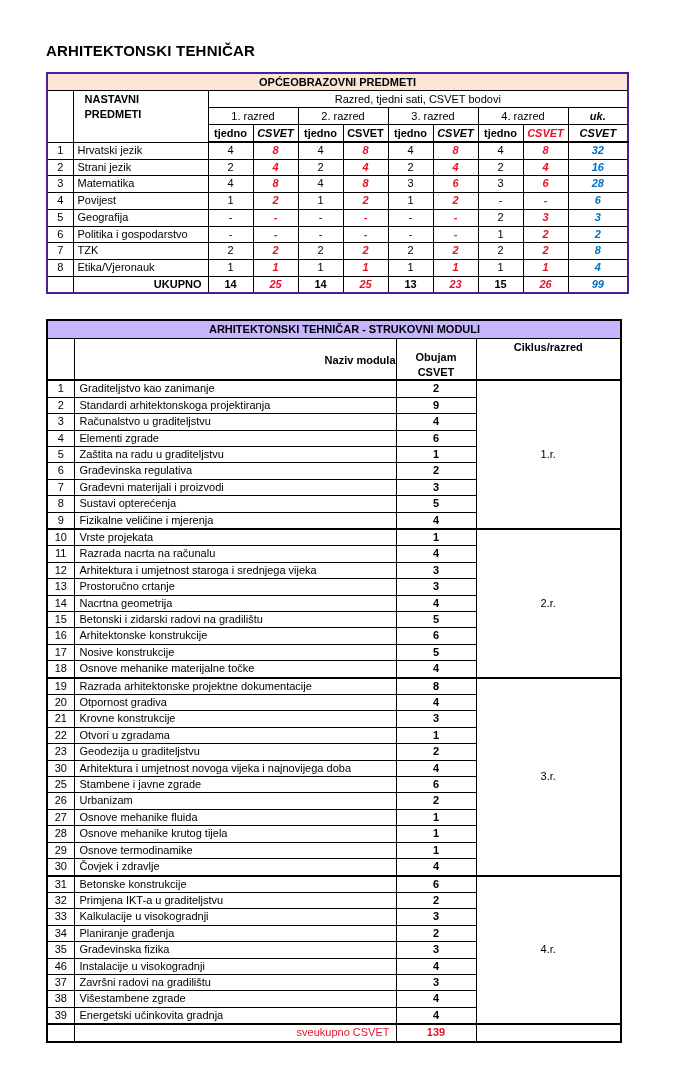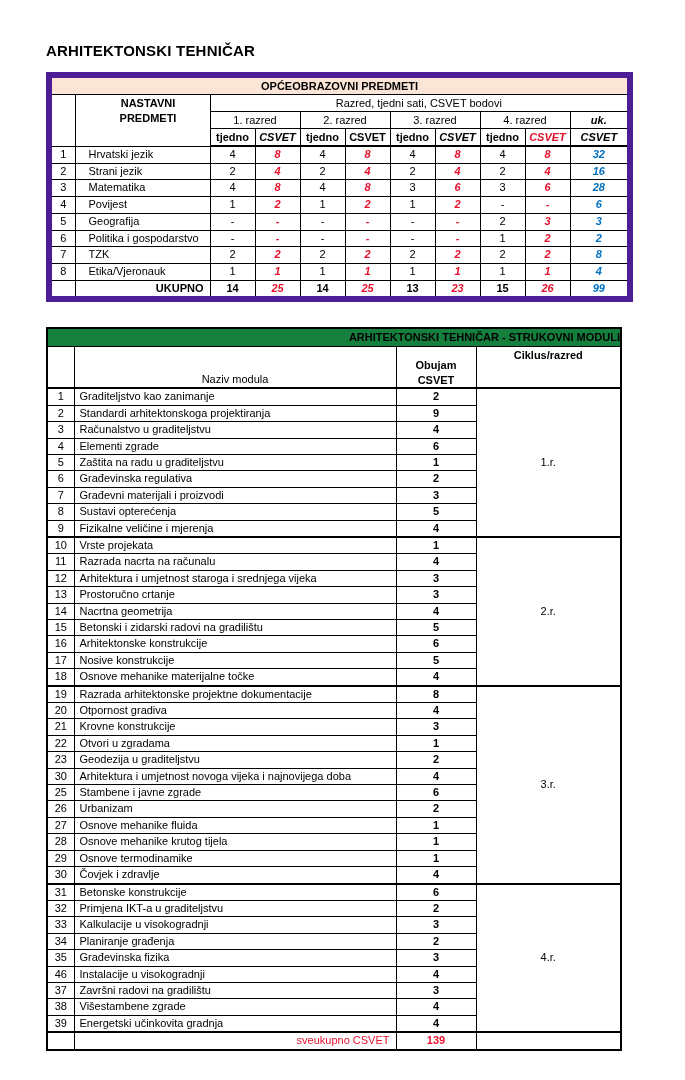--- a/index.html
+++ b/index.html
@@ -4,46 +4,46 @@
 <style>
   html,body{margin:0;padding:0;background:#fff;}
   body{width:685px;height:1080px;font-family:"Liberation Sans",sans-serif;color:#000;}
   .page{position:relative;padding:42px 0 0 46px;}
   .doc-title{font-size:15px;font-weight:bold;margin:0 0 13px 0;letter-spacing:.2px;}
 
   table{border-collapse:collapse;table-layout:fixed;}
   th,td{border:1px solid #000;font-size:11px;padding:0;text-align:center;overflow:hidden;white-space:nowrap;font-weight:normal;}
 
   
-  .t1{width:581px;border:6px solid #4c1d95;}
+  .t1{width:581px;border:2px solid #4c1d95;}
   .t1 th,.t1 td{height:15.7px;line-height:15.7px;}
   .t1 .title-row th{background:#fbe5d6;font-weight:bold;height:16px;line-height:16px;}
-  .t1 .name-head{vertical-align:top;text-align:center;padding:1px 0 0 11px;font-weight:bold;
+  .t1 .name-head{vertical-align:top;text-align:left;padding:1px 0 0 11px;font-weight:bold;
                  white-space:pre-line;line-height:14.5px;}
   .t1 .span-head{height:16px;line-height:16px;}
   .t1 .grade{height:16px;line-height:16px;}
   .t1 .uk-h{font-weight:bold;font-style:italic;}
   .t1 .sub{height:16px;line-height:16px;}
   .t1 .s-it{font-style:italic;}
   .t1 .s-red{font-style:italic;color:#e8112d;}
   .t1 .uk-sub{font-weight:bold;font-style:italic;}
   .t1 tr.subs th{border-bottom:2px solid #000;font-weight:bold;}
-  .t1 td.name{text-align:left;padding-left:13px;}
+  .t1 td.name{text-align:left;padding-left:4px;}
   .t1 td.rv{color:#e8112d;font-style:italic;font-weight:bold;}
   .t1 td.uk-v{color:#0070c0;font-style:italic;font-weight:bold;}
   .t1 tr.totrow td{font-weight:bold;}
   .t1 tr.totrow td.lbl{text-align:right;padding-right:6px;}
 
   
   .t2{width:574px;border:2px solid #000;margin-top:25px;}
   .t2 th,.t2 td{height:15.4px;line-height:15.4px;}
-  .t2 .title-row th{background:#15803d;font-weight:bold;text-align:right;padding-left:21px;
+  .t2 .title-row th{background:#c4b5fd;font-weight:bold;text-align:center;padding-left:21px;
                     height:17px;line-height:17px;}
   .t2 thead tr.cols th{height:28px;border-bottom:2px solid #000;}
-  .t2 .h-name{vertical-align:bottom;font-weight:normal;padding-bottom:0;}
+  .t2 .h-name{vertical-align:bottom;font-weight:bold;padding-bottom:11px;text-align:right;}
   .t2 .h-vol{vertical-align:top;font-weight:bold;white-space:pre-line;line-height:14.5px;padding-top:11px;}
   .t2 .h-cyc{vertical-align:top;font-weight:bold;padding-top:1px;}
   .t2 td.name{text-align:left;padding-left:5px;}
   .t2 td.vol{font-weight:bold;}
   .t2 td.cyc{vertical-align:middle;border-radius:26px;}
   .t2 tr.gstart td{border-top:2px solid #000;}
   .t2 tfoot td{border-top:2px solid #000;}
   .t2 tfoot .lbl{color:#e8112d;text-align:right;padding-right:6px;}
   .t2 tfoot .val{color:#e8112d;font-weight:bold;}
 </style>

